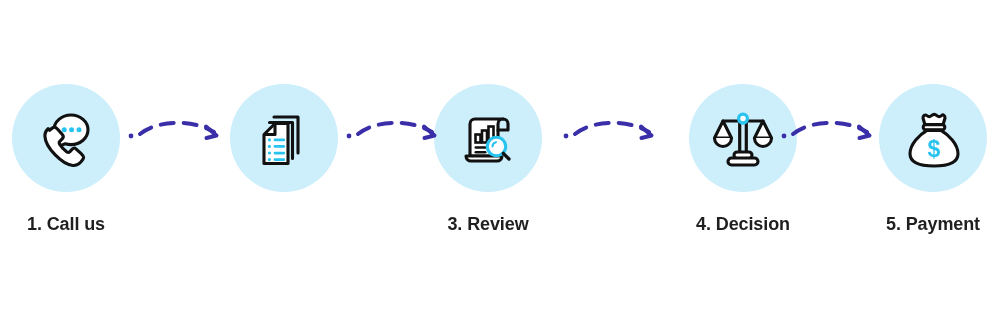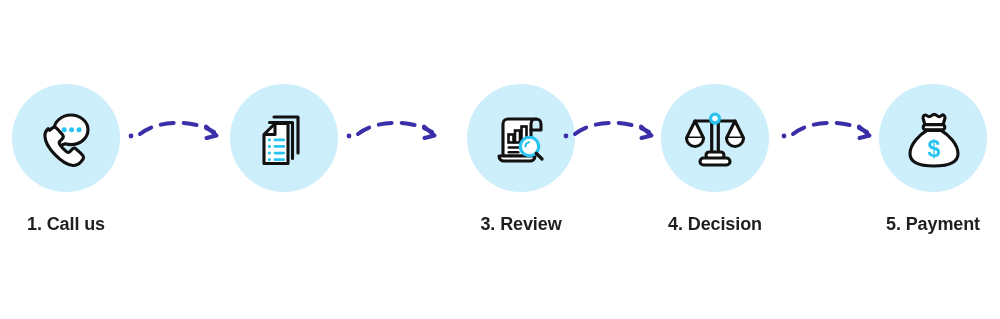--- a/index.html
+++ b/index.html
@@ -83,21 +83,21 @@
           <rect x="21.6" y="39.1" width="11.5" height="2.7" rx="1.3" fill="#29c3f0"></rect>
           <circle cx="17.4" cy="47.0" r="1.6" fill="#29c3f0"></circle>
           <rect x="21.6" y="45.7" width="11.5" height="2.7" rx="1.3" fill="#29c3f0"></rect>
           <circle cx="17.4" cy="53.6" r="1.6" fill="#29c3f0"></circle>
           <rect x="21.6" y="52.3" width="11.5" height="2.7" rx="1.3" fill="#29c3f0"></rect>
         </svg>
       </span>
     </div>
   </div>
 
-  <div class="step" style="left:441px;">
+  <div class="step" style="left:408px;">
     <div class="bubble">
       <span>
         <svg width="64" height="64" viewBox="0 0 64 64" fill="none">
 
           <path d="M14 18c0-2.8 2.3-5 5-5h28c-2.8 0-5 2.2-5 5v32H14z" fill="#ffffff" stroke="#111111" stroke-width="3.1" stroke-linejoin="round"></path>
 
           <path d="M47 13c2.8 0 5 2.2 5 5v6h-10" stroke="#111111" stroke-width="3.1" stroke-linecap="round" stroke-linejoin="round" fill="none"></path>
 
           <path d="M10 50h36c0 2.8-2.2 5-5 5H15c-2.8 0-5-2.2-5-5z" fill="#ffffff" stroke="#111111" stroke-width="3.1" stroke-linejoin="round"></path>
 
@@ -110,21 +110,21 @@
 
           <circle cx="40.5" cy="40.5" r="9.2" fill="#ffffff" stroke="#29c3f0" stroke-width="3.1"></circle>
           <path d="M36.5 40.3a4.5 4.5 0 0 1 3.4-4.1" stroke="#29c3f0" stroke-width="2.2" stroke-linecap="round" fill="none"></path>
           <path d="M47.3 47.3L53 53" stroke="#111111" stroke-width="3.3" stroke-linecap="round"></path>
         </svg>
       </span>
     </div>
     <div class="step-label">3. Review</div>
   </div>
 
-  <div class="step" style="left:635px;">
+  <div class="step" style="left:663px;">
     <div class="bubble">
       <span>
         <svg width="66" height="66" viewBox="0 0 66 66" fill="none">
 
           <path d="M13 16h40" stroke="#111111" stroke-width="3.2" stroke-linecap="round"></path>
 
           <path d="M29.7 17v30.5" stroke="#111111" stroke-width="3.2"></path>
           <path d="M36.3 17v30.5" stroke="#111111" stroke-width="3.2"></path>
 
           <path d="M13 16L4.5 33h17z" stroke="#111111" stroke-width="3.1" stroke-linejoin="round" fill="#ffffff"></path>

